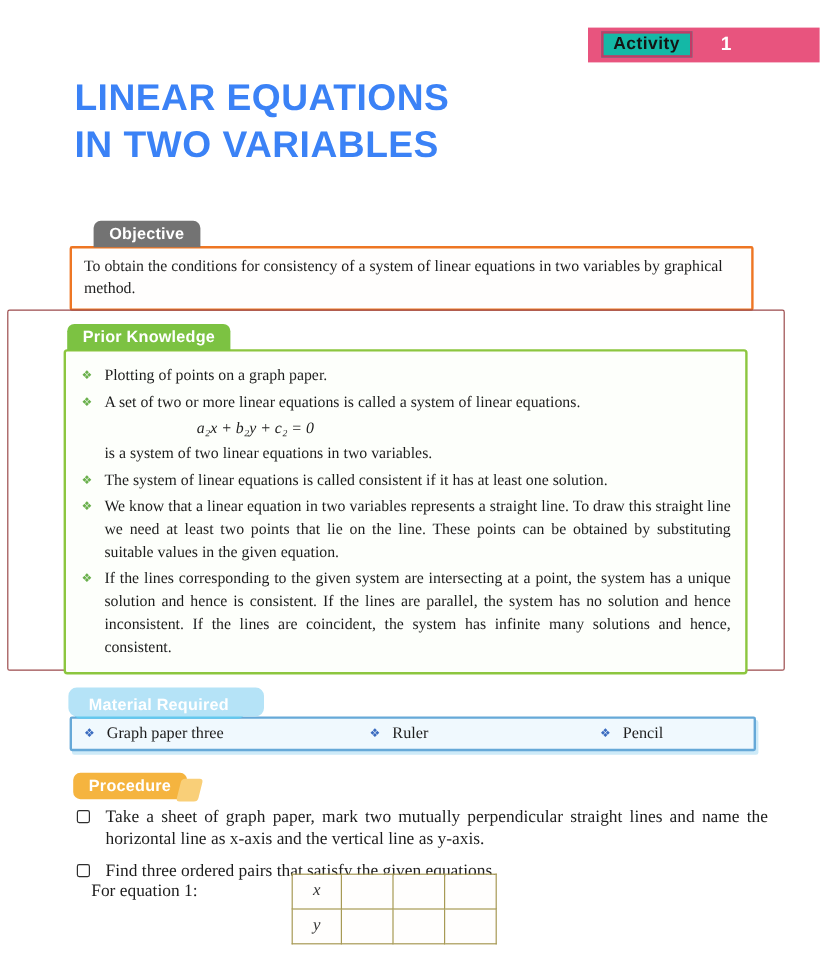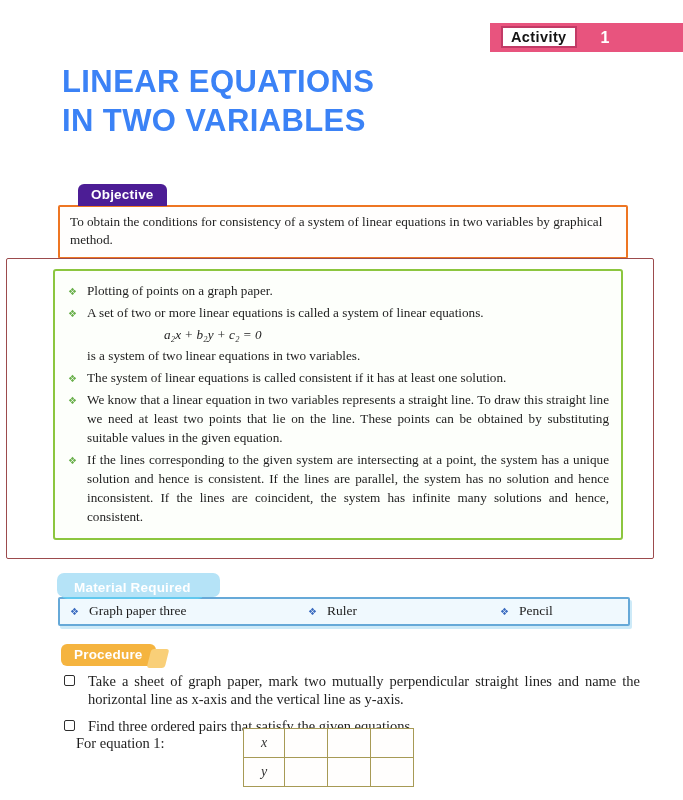--- a/index.html
+++ b/index.html
@@ -9,21 +9,21 @@
   }
   .page { position:absolute; inset:0; }
 
   
   .activity-bar {
     position:absolute; top:23px; left:490px; width:193px; height:29px;
     background:#e8547e;
   }
   .activity-label-box {
     position:absolute; left:11px; top:3px; height:22px; padding:0 8px;
-    background:#ffffff; border:2px solid #c23a66; box-sizing:border-box;
+    background:#14b8a6; border:2px solid #c23a66; box-sizing:border-box;
     display:flex; align-items:center;
   }
   .activity-label-box span {
     font-family:"Liberation Sans", sans-serif; font-weight:bold;
     font-size:14.5px; color:#141414; letter-spacing:0.4px;
   }
   .activity-number {
     position:absolute; left:100px; top:0; width:30px; height:29px;
     display:flex; align-items:center; justify-content:center;
     font-family:"Liberation Sans", sans-serif; font-weight:bold;
@@ -37,21 +37,21 @@
     font-size:31px; line-height:39px; color:#3b82f6; letter-spacing:0.4px;
   }
 
   
   .badge {
     position:relative; z-index:2; display:inline-block; margin-left:3px;
     padding:3px 13px 4px; border-radius:6px 6px 0 0;
     font-family:"Liberation Sans", sans-serif; font-weight:bold;
     font-size:13.5px; color:#ffffff; letter-spacing:0.2px;
   }
-  .badge-orange { background:#4c1d95;margin-left:20px; }
+  .badge-orange { background:#737373;margin-left:20px; }
   .badge-green  { background:#7cc242; }
   .badge-blue   { background:#62c9ef; border-radius:6px; }
   .badge-yellow { background:#f5b43f; border-radius:6px; }
   .badge-blue::before {
     content:""; position:absolute; z-index:-1; left:-4px; top:-4px;
     right:-16px; bottom:2px; background:#b5e3f7; border-radius:7px;
   }
   .badge-yellow::after {
     content:""; position:absolute; z-index:-1; right:-11px; top:5px;
     width:18px; height:19px; background:#f9cf78;
@@ -152,20 +152,21 @@
 
   <section class="objective">
     <div class="badge badge-orange">Objective</div>
     <div class="box">
       <p>To obtain the conditions for consistency of a system of linear equations in two variables by graphical method.</p>
     </div>
   </section>
 
   <div class="outer-frame">
     <section class="prior">
+      <div class="badge badge-green">Prior Knowledge</div>
       <div class="box">
         <ul class="bullets">
           <li>
             <span class="bullet-diamond">❖</span>
             <span>Plotting of points on a graph paper.</span>
           </li>
           <li>
             <span class="bullet-diamond">❖</span>
             <span>A set of two or more linear equations is called a system of linear equations.</span>
           </li>

